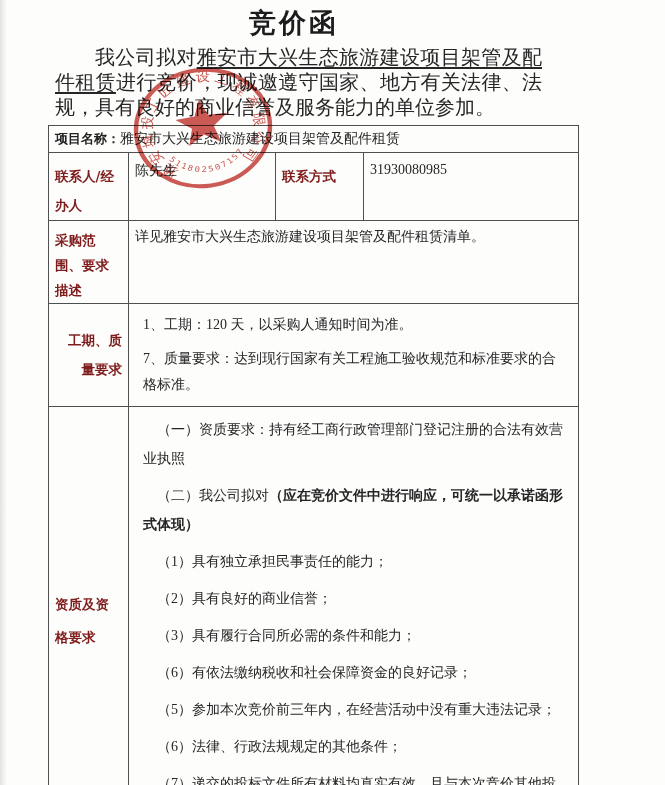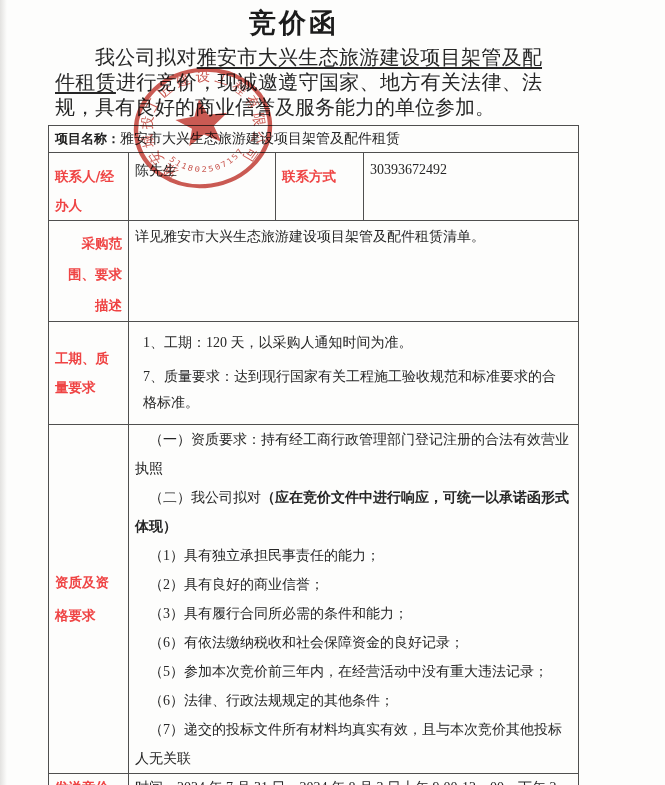--- a/index.html
+++ b/index.html
@@ -38,34 +38,34 @@
   }
   table.bid td{
     border:1px solid #4f4f4f;
     padding:0 6px;
     vertical-align:middle;
     overflow:hidden;
     box-sizing:border-box;
     background:transparent;
   }
   .lbl{font-weight:700;font-family:"DejaVu Sans","Liberation Sans",sans-serif;font-size:13px;color:#222;}
-  .lblcell{font-weight:700;font-family:"DejaVu Sans","Liberation Sans",sans-serif;font-size:13.5px;color:#ef4444;}
+  .lblcell{font-weight:700;font-family:"DejaVu Sans","Liberation Sans",sans-serif;font-size:13.5px;color:#7f1d1d;}
   tr.r1 td{height:27px;}
   tr.r2 td{height:30px;}
   tr.r3 td{height:57px;vertical-align:top;padding-top:9px;}
   tr.r3 td.lblcell{line-height:29px;}
   tr.r4 td{height:30px;}
   tr.r5 td{height:57px;vertical-align:top;padding-top:7px;}
-  tr.r5 td.lblcell{line-height:31px;text-align:right;}
+  tr.r5 td.lblcell{line-height:25px;}
   tr.r6 td{height:57px;}
-  tr.r6 td.lblcell{line-height:29px;text-align:left;}
+  tr.r6 td.lblcell{line-height:29px;text-align:right;}
   tr.r6 .cell-lines p{margin:8px;line-height:26px;}
   tr.r7 td{height:261px;}
   tr.r7 td.lblcell{line-height:33px;text-align:left;}
-  tr.r7 .cell-lines p{margin:0;line-height:29px;text-indent:1em;}
+  tr.r7 .cell-lines p{margin:8px;line-height:29px;text-indent:1em;}
   tr.r8 td{height:43px;vertical-align:top;padding-top:3px;line-height:21px;}
   tr.r8 td.lblcell{line-height:20px;}
   .seal{
     position:absolute;left:118px;top:43px;
     width:170px;height:170px;
     mix-blend-mode:multiply;
     opacity:.88;
     pointer-events:none;
   }
 </style>
@@ -89,21 +89,21 @@
     <tbody>
         <tr class="r1">
       <td colspan="4"><span class="lbl">项目名称：</span><span>雅安市大兴生态旅游建设项目架管及配件租赁</span></td>
     </tr>
 
 
     <tr class="r3">
       <td class="lblcell">联系人/经办人</td>
       <td>陈先生</td>
       <td class="lblcell">联系方式</td>
-      <td>30393672492</td>
+      <td>31930080985</td>
     </tr>
 
 
     <tr class="r5">
       <td class="lblcell">采购范围、要求描述</td>
       <td colspan="3">详见雅安市大兴生态旅游建设项目架管及配件租赁清单。</td>
     </tr>
 
     <tr class="r6">
       <td class="lblcell">工期、质量要求</td>

